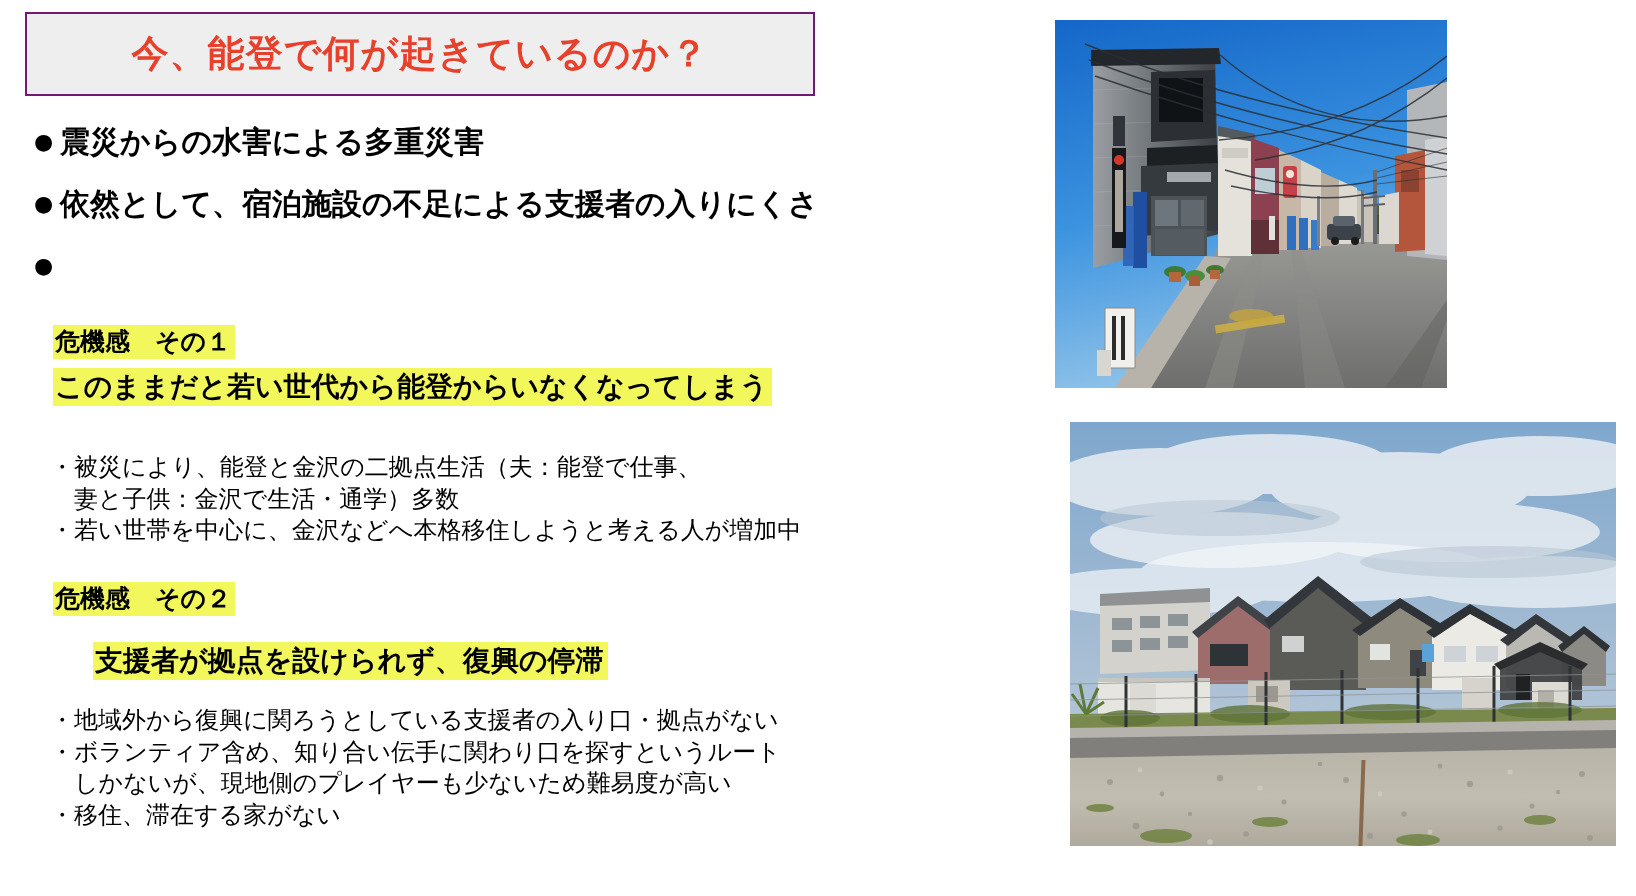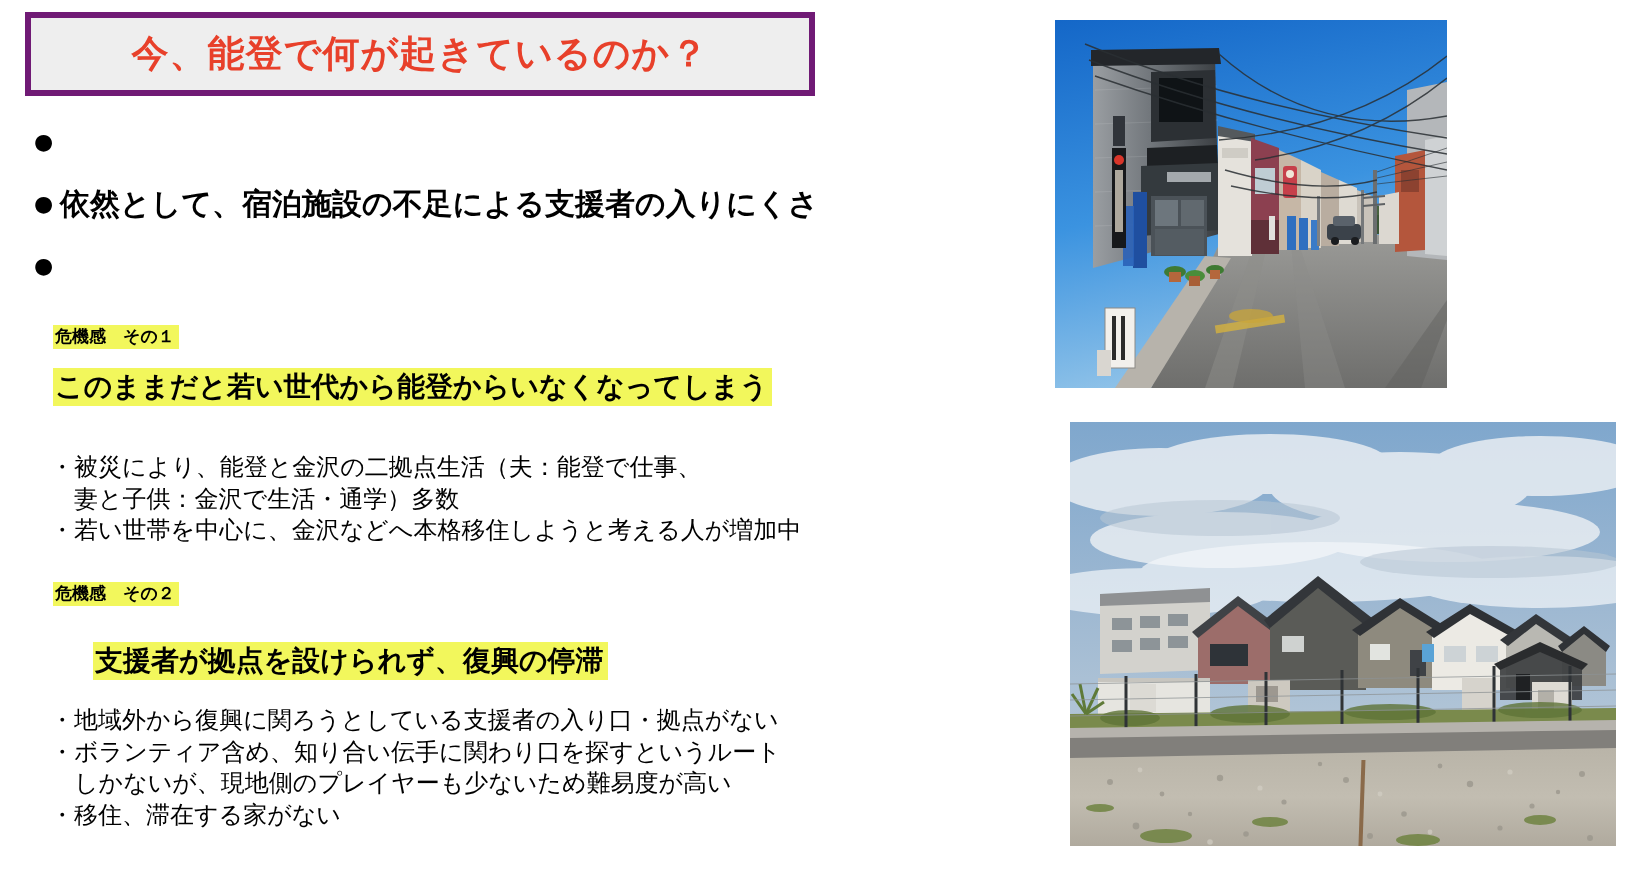--- a/index.html
+++ b/index.html
@@ -32,21 +32,21 @@
     height: 896px;
   }
 
   .title-box {
     position: absolute;
     left: 25px;
     top: 12px;
     width: 790px;
     height: 84px;
     background: #eeeeee;
-    border: 6px solid #701a75;
+    border: 2px solid #701a75;
     box-sizing: border-box;
     display: flex;
     align-items: center;
     justify-content: center;
   }
   .title-text {
     color: #e8402a;
     font-size: 37px;
     font-weight: 700;
     letter-spacing: 1px;
@@ -83,21 +83,21 @@
   .hl-heading {
     position: absolute;
     font-size: 25px;
     font-weight: 700;
     line-height: 1.25;
     background: #f2f75c;
     display: inline-block;
     padding: 1px 4px 2px 2px;
     white-space: nowrap;
   }
-  .hl-small  { font-size: 17px; }
+  .hl-small  { font-size: 25px; }
   .hl-big    { font-size: 28px; }
 
   #crisis1-label { left: 53px; top: 325px; }
   #crisis1-head  { left: 53px; top: 368px; }
   #crisis2-label { left: 53px; top: 582px; }
   #crisis2-head  { left: 53px; top: 642px; margin-left: 40px; }
 
   .detail-block {
     position: absolute;
     font-size: 24px;
@@ -134,20 +134,21 @@
 
   <div class="left-col">
 
     <div class="title-box">
       <span class="title-text">今、能登で何が起きているのか？</span>
     </div>
 
     <div class="bullet-list">
       <div class="bullet-row">
         <span class="bullet-dot">●</span>
+        <span class="bullet-label">震災からの水害による多重災害</span>
       </div>
       <div class="bullet-row">
         <span class="bullet-dot">●</span>
         <span class="bullet-label">依然として、宿泊施設の不足による支援者の入りにくさ</span>
       </div>
       <div class="bullet-row">
         <span class="bullet-dot">●</span>
       </div>
     </div>
 

